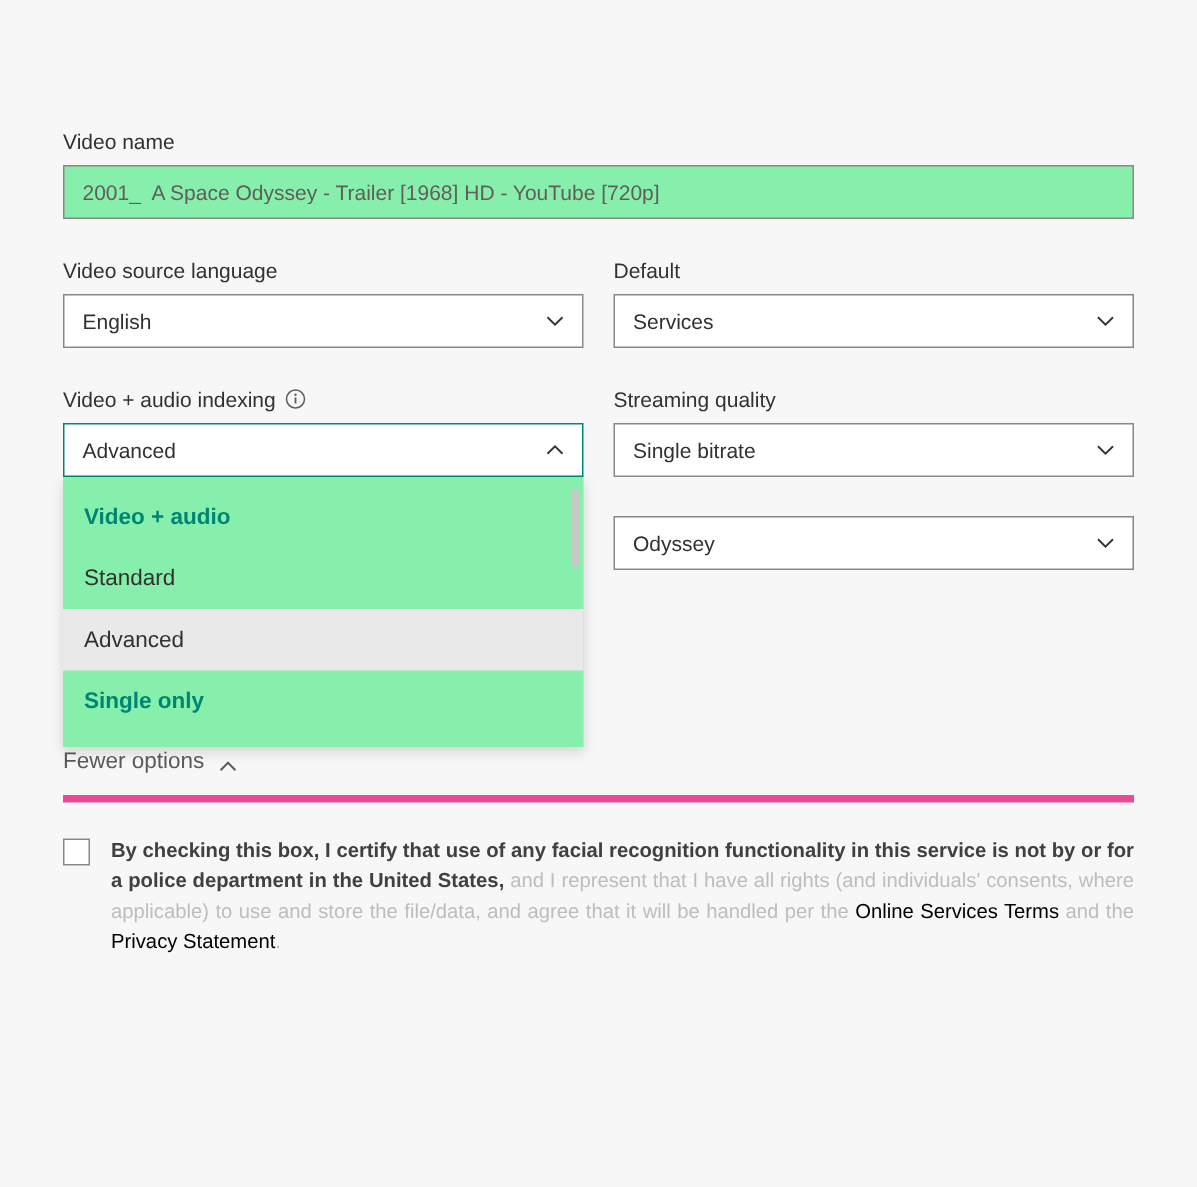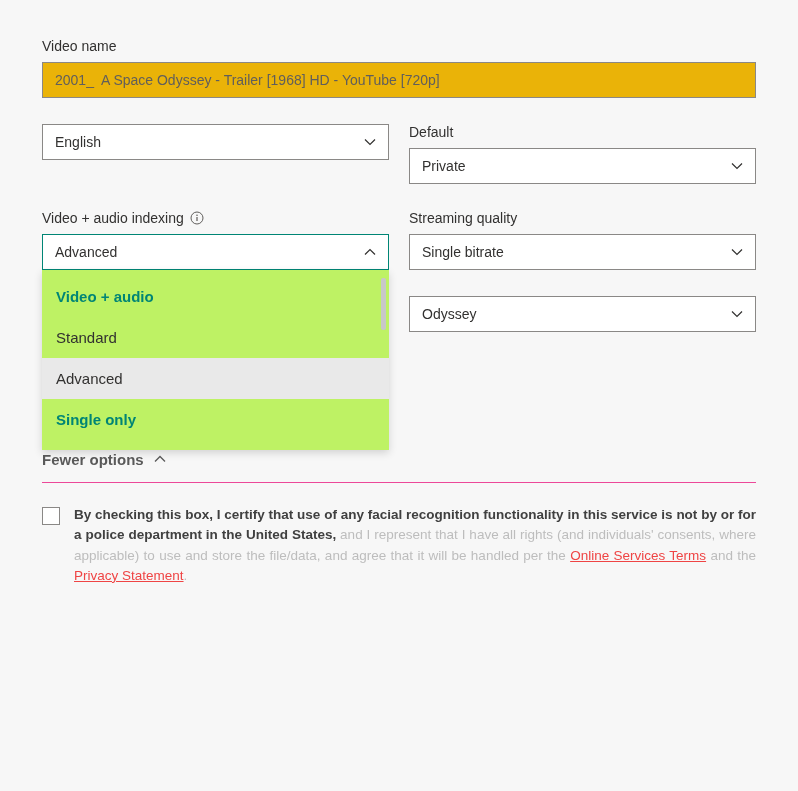--- a/index.html
+++ b/index.html
@@ -24,25 +24,26 @@
       align-items: center;
       gap: 6px;
     }
     .text-input {
       width: 100%;
       height: 36px;
       border: 1px solid #8a8886;
       padding: 0 12px;
       font-size: 14px;
       color: #605e5c;
-      background: #eab308;
+      background: #86efac;
       font-family: inherit;
     }
     .full-row {
       margin-bottom: 26px;
+      margin-top: 48px;
     }
     .two-col {
       display: flex;
       gap: 20px;
       margin-bottom: 26px;
     }
     .col {
       flex: 1;
       position: relative;
     }
@@ -70,21 +71,21 @@
     .chevron svg {
       width: 100%;
       height: 100%;
       display: block;
     }
     .dropdown-panel {
       position: absolute;
       top: 100%;
       left: 0;
       width: 100%;
-      background: #bef264;
+      background: #86efac;
       box-shadow: 0 3px 8px rgba(0,0,0,0.15);
       z-index: 10;
       padding: 6px 0 10px 0;
     }
     .dropdown-scrollbar {
       position: absolute;
       right: 3px;
       top: 8px;
       width: 5px;
       height: 52px;
@@ -115,29 +116,28 @@
       margin-top: 60px;
     }
     .link-text {
       text-decoration: underline;
       color: #323130;
       font-size: 15px;
       cursor: pointer;
     }
     .fewer-options {
       display: flex;
-      align-items: flex-start;
+      align-items: flex-end;
       gap: 10px;
       margin-top: 42px;
       padding-bottom: 14px;
-      border-bottom: 1px solid #ec4899;
+      border-bottom: 5px solid #ec4899;
       cursor: pointer;
       font-size: 15px;
       color: #5a5a5a;
-      font-weight: bold;
     }
     .fewer-options .chev {
       width: 12px;
       height: 12px;
     }
     .consent-row {
       display: flex;
       gap: 14px;
       margin-top: 22px;
       align-items: flex-start;
@@ -155,48 +155,48 @@
       font-size: 13.5px;
       line-height: 1.5;
       color: #bdbdbd;
       text-align: justify;
     }
     .consent-text .bold {
       font-weight: 600;
       color: #404040;
     }
     .consent-text .clink {
-      text-decoration: underline;
-      color: #ef4444;
+      color: #000000;
       cursor: pointer;
     }
   </style>
 </head>
 <body>
 
 <div class="full-row">
   <div class="label">Video name</div>
   <input type="text" class="text-input" value="2001_  A Space Odyssey - Trailer [1968] HD - YouTube [720p]" style="">
 </div>
 
 <div class="two-col">
   <div class="col">
+    <div class="label">Video source language</div>
     <div class="select">
       <span>English</span>
       <span class="chevron">
         <svg viewBox="0 0 12 12">
             <path d="M1 3.5 L6 8.5 L11 3.5" stroke="#323130" stroke-width="1.2" fill="none"></path>
           </svg>
       </span>
     </div>
   </div>
   <div class="col">
     <div class="label">Default</div>
     <div class="select">
-      <span>Private</span>
+      <span>Services</span>
       <span class="chevron">
         <svg viewBox="0 0 12 12">
             <path d="M1 3.5 L6 8.5 L11 3.5" stroke="#323130" stroke-width="1.2" fill="none"></path>
           </svg>
       </span>
     </div>
   </div>
 </div>
 
 <div class="two-col">

